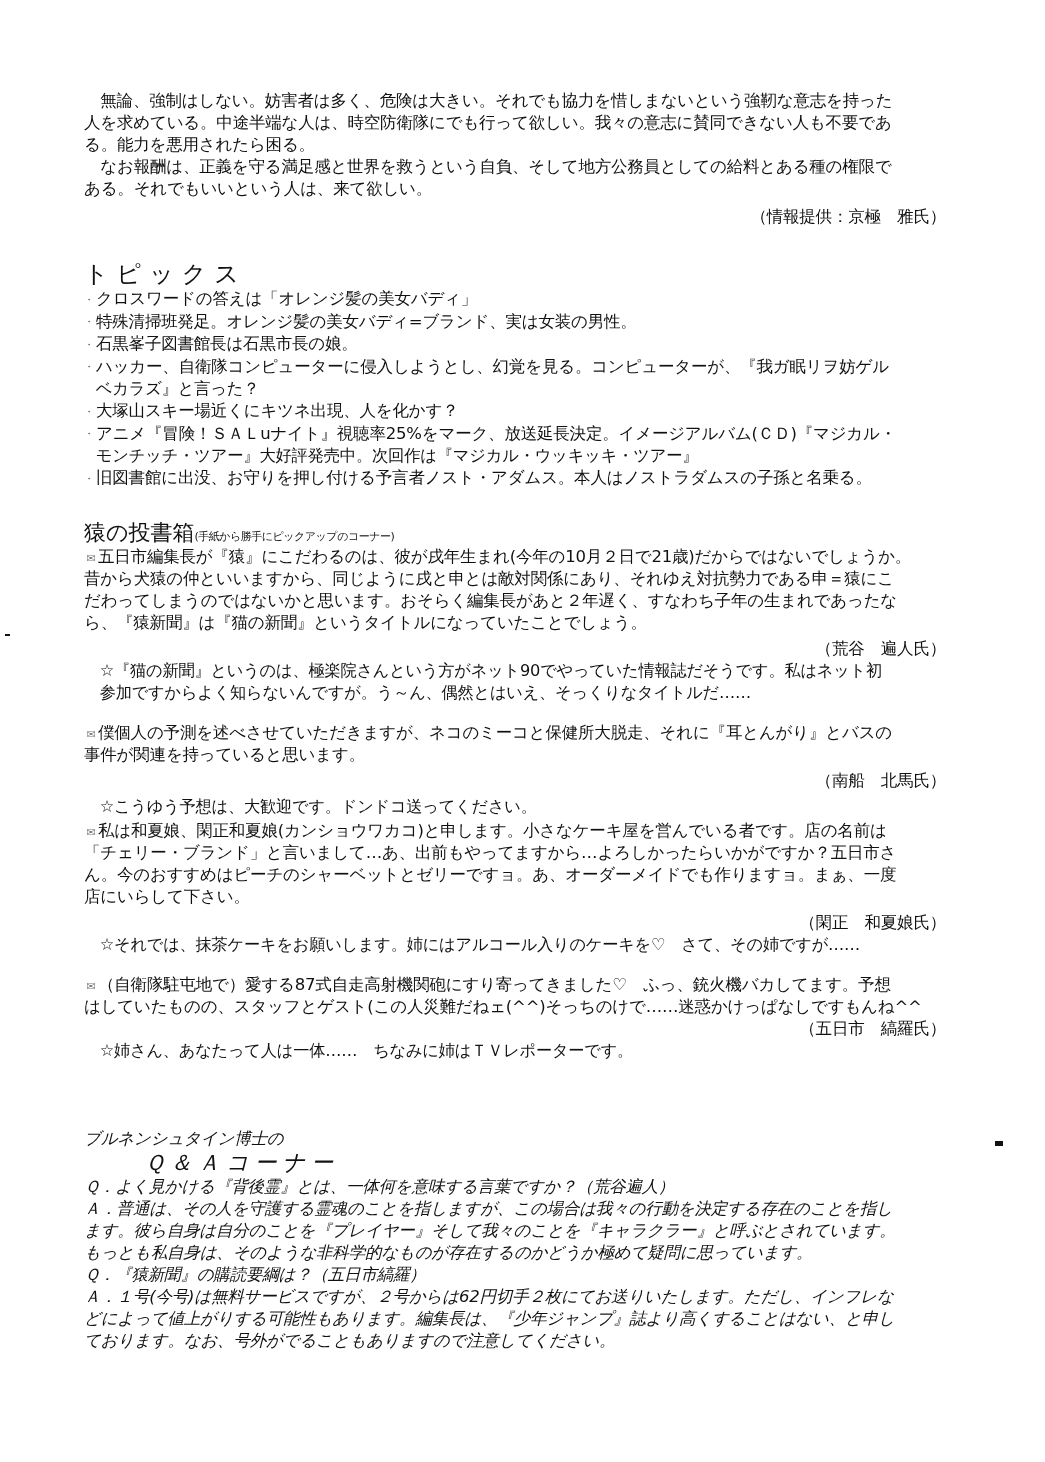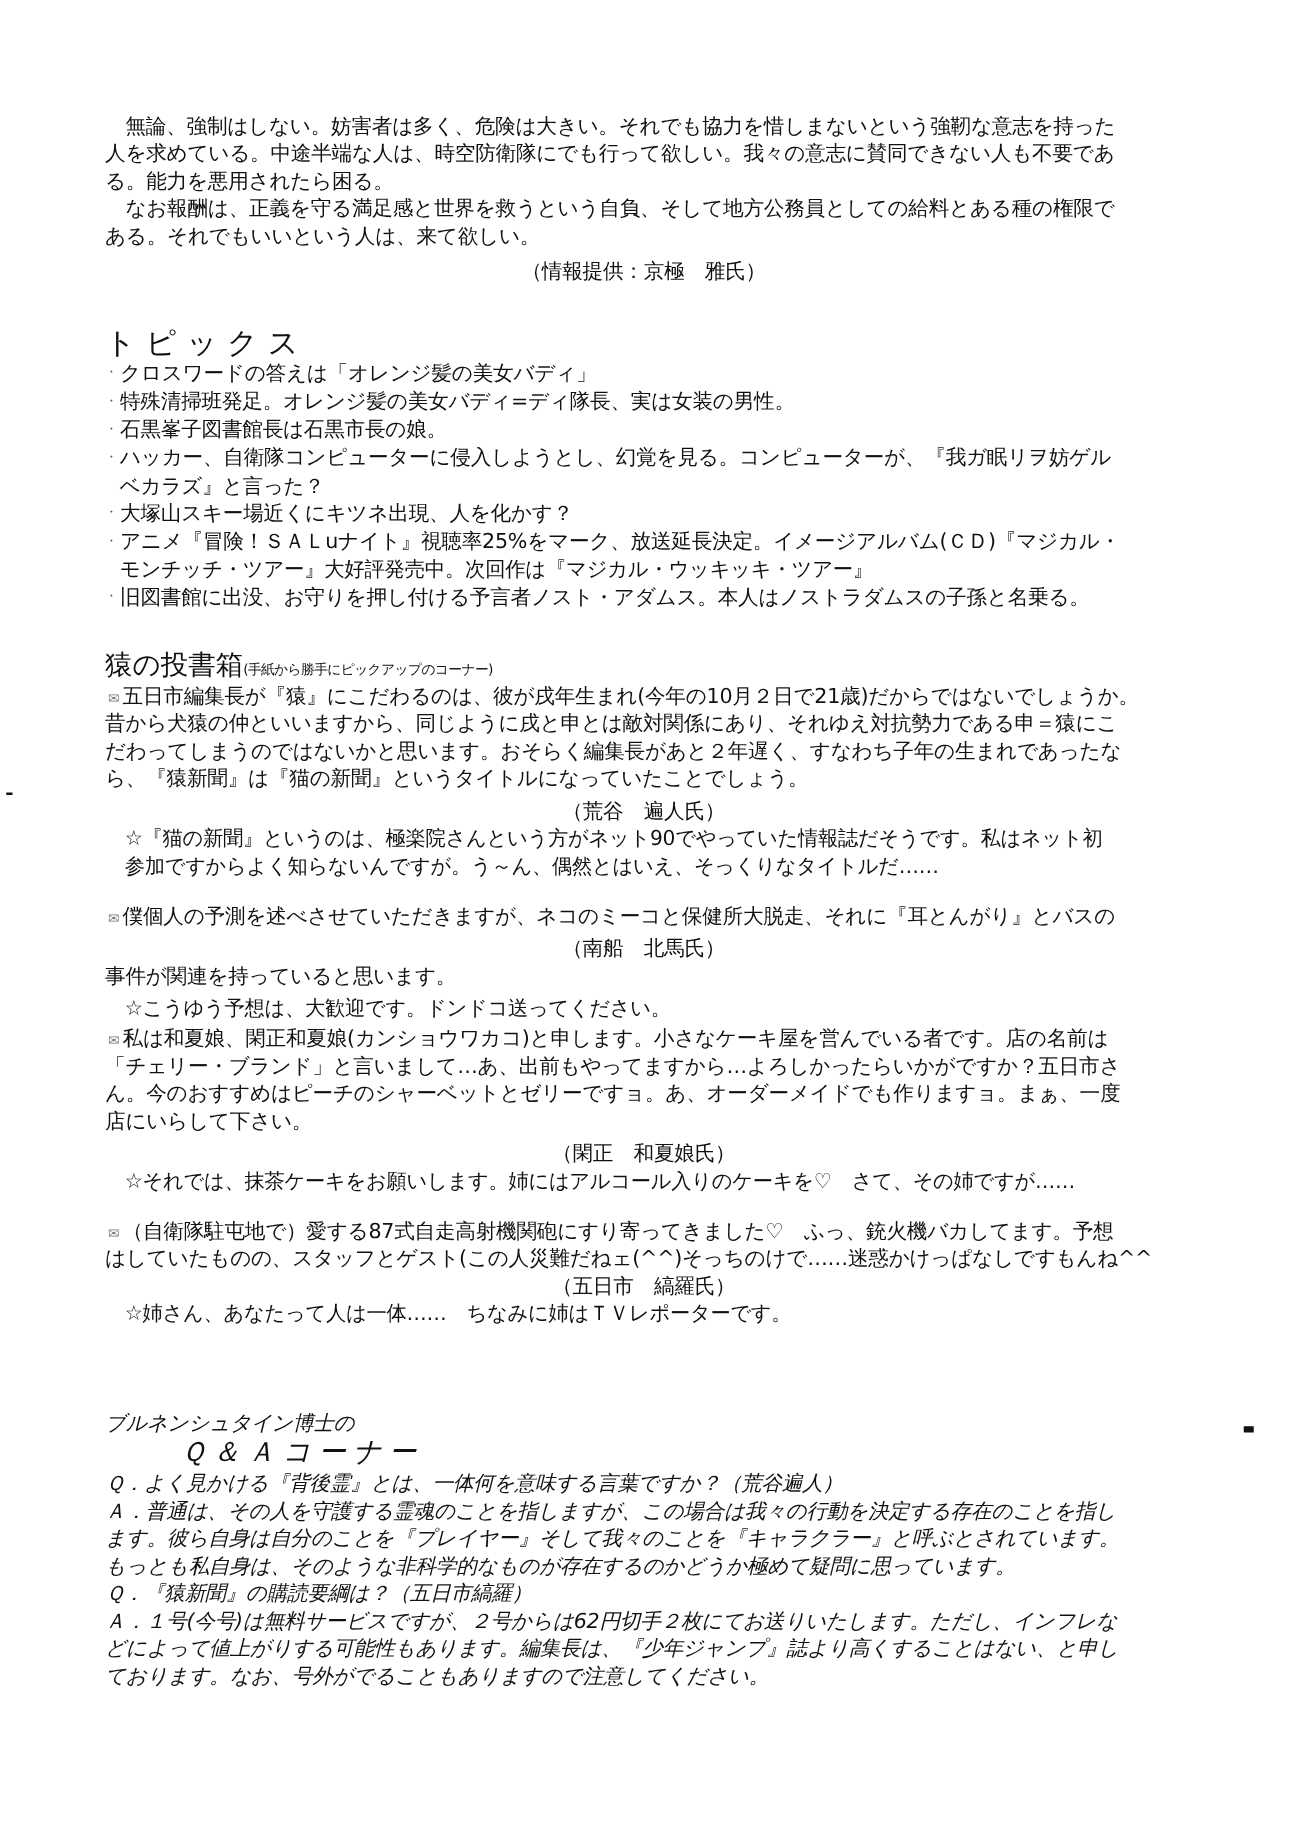--- a/index.html
+++ b/index.html
@@ -5,21 +5,21 @@
   html, body { margin:0; padding:0; background:#ffffff; }
   body {
     width:1045px; height:1462px; position:relative; overflow:hidden;
     font-family:"DejaVu Sans", "Liberation Sans", sans-serif;
     color:#111111;
   }
   .page { position:absolute; left:0; top:0; width:1023px; height:1462px; }
   .block { position:absolute; left:84px; width:892px; }
   .line { font-size:16.5px; line-height:22px; white-space:nowrap; letter-spacing:-0.2px; transform-origin:left; }
   .indent { padding-left:16px; }
-  .right { text-align:center; padding-right:30px; }
+  .right { text-align:right; padding-right:30px; }
   .heading-serif { font-family:"DejaVu Serif","Liberation Serif",serif; }
   .topics-title { font-size:24px; letter-spacing:8px; line-height:28px; font-weight:normal; }
   .bullet { display:inline-block; width:12px; font-size:10px; color:#555; vertical-align:middle; }
   .bl { padding-left:12px; }
   .saru-title { font-size:22px; line-height:26px;margin-top:44px; }
   .saru-sub { font-size:11px; letter-spacing:-0.5px; }
   .mail { display:inline-block; width:14px; height:12px; font-size:11px; color:#777; text-align:center; line-height:12px; }
   .qa-title { font-size:22px; letter-spacing:6px; line-height:26px; padding-left:60px; }
   .mark { position:absolute; background:#111; }
 </style>
@@ -33,21 +33,21 @@
     <div class="line">人を求めている。中途半端な人は、時空防衛隊にでも行って欲しい。我々の意志に賛同できない人も不要であ</div>
     <div class="line">る。能力を悪用されたら困る。</div>
     <div class="line">　なお報酬は、正義を守る満足感と世界を救うという自負、そして地方公務員としての給料とある種の権限で</div>
     <div class="line">ある。それでもいいという人は、来て欲しい。</div>
     <div class="line right" style="margin-top:6px;">（情報提供：京極　雅氏）</div>
   </div>
 
   <div class="block" style="top:260px;">
     <div class="topics-title heading-serif">トピックス</div>
     <div class="line"><span class="bullet">・</span><span>クロスワードの答えは「オレンジ髪の美女バディ」</span></div>
-    <div class="line"><span class="bullet">・</span><span>特殊清掃班発足。オレンジ髪の美女バディ=ディ隊長、実は女装の男性。</span></div>
+    <div class="line"><span class="bullet">・</span><span>特殊清掃班発足。オレンジ髪の美女バディ=ブランド、実は女装の男性。</span></div>
     <div class="line"><span class="bullet">・</span><span>石黒峯子図書館長は石黒市長の娘。</span></div>
     <div class="line"><span class="bullet">・</span><span>ハッカー、自衛隊コンピューターに侵入しようとし、幻覚を見る。コンピューターが、『我ガ眠リヲ妨ゲル</span></div>
     <div class="line bl" style="transform: scaleX(0.987);">ベカラズ』と言った？</div>
     <div class="line"><span class="bullet">・</span><span>大塚山スキー場近くにキツネ出現、人を化かす？</span></div>
     <div class="line"><span class="bullet">・</span><span>アニメ『冒険！ＳＡＬuナイト』視聴率25%をマーク、放送延長決定。イメージアルバム(ＣＤ)『マジカル・</span></div>
     <div class="line bl" style="transform: scaleX(0.987);">モンチッチ・ツアー』大好評発売中。次回作は『マジカル・ウッキッキ・ツアー』</div>
     <div class="line"><span class="bullet">・</span><span>旧図書館に出没、お守りを押し付ける予言者ノスト・アダムス。本人はノストラダムスの子孫と名乗る。</span></div>
   </div>
 
   <div class="block" style="top:520px;">
@@ -57,22 +57,22 @@
 
     <div class="line"><span class="mail">✉</span><span>五日市編集長が『猿』にこだわるのは、彼が戌年生まれ(今年の10月２日で21歳)だからではないでしょうか。</span></div>
     <div class="line">昔から犬猿の仲といいますから、同じように戌と申とは敵対関係にあり、それゆえ対抗勢力である申＝猿にこ</div>
     <div class="line">だわってしまうのではないかと思います。おそらく編集長があと２年遅く、すなわち子年の生まれであったな</div>
     <div class="line">ら、『猿新聞』は『猫の新聞』というタイトルになっていたことでしょう。</div>
     <div class="line right" style="margin-top:4px;">（荒谷　遍人氏）</div>
     <div class="line indent" style="transform: scaleX(0.982);">☆『猫の新聞』というのは、極楽院さんという方がネット90でやっていた情報誌だそうです。私はネット初</div>
     <div class="line indent" style="transform: scaleX(0.982);">参加ですからよく知らないんですが。う～ん、偶然とはいえ、そっくりなタイトルだ……</div>
 
     <div class="line" style="margin-top:18px;font-family:Liberation Serif, serif;"><span class="mail">✉</span><span>僕個人の予測を述べさせていただきますが、ネコのミーコと保健所大脱走、それに『耳とんがり』とバスの</span></div>
+    <div class="line">事件が関連を持っていると思います。</div>
     <div class="line right" style="margin-top:4px;">（南船　北馬氏）</div>
-    <div class="line">事件が関連を持っていると思います。</div>
     <div class="line indent" style="margin-top: 4px; transform: scaleX(0.982);">☆こうゆう予想は、大歓迎です。ドンドコ送ってください。</div>
 
     <div class="line" style="margin-top:2px;"><span class="mail">✉</span><span>私は和夏娘、閑正和夏娘(カンショウワカコ)と申します。小さなケーキ屋を営んでいる者です。店の名前は</span></div>
     <div class="line">「チェリー・ブランド」と言いまして…あ、出前もやってますから…よろしかったらいかがですか？五日市さ</div>
     <div class="line">ん。今のおすすめはピーチのシャーベットとゼリーですョ。あ、オーダーメイドでも作りますョ。まぁ、一度</div>
     <div class="line">店にいらして下さい。</div>
     <div class="line right" style="margin-top:4px;">（閑正　和夏娘氏）</div>
     <div class="line indent" style="transform: scaleX(0.982);">☆それでは、抹茶ケーキをお願いします。姉にはアルコール入りのケーキを♡　さて、その姉ですが……</div>
 
     <div class="line" style="margin-top:18px;"><span class="mail">✉</span><span>（自衛隊駐屯地で）愛する87式自走高射機関砲にすり寄ってきました♡　ふっ、銃火機バカしてます。予想</span></div>

